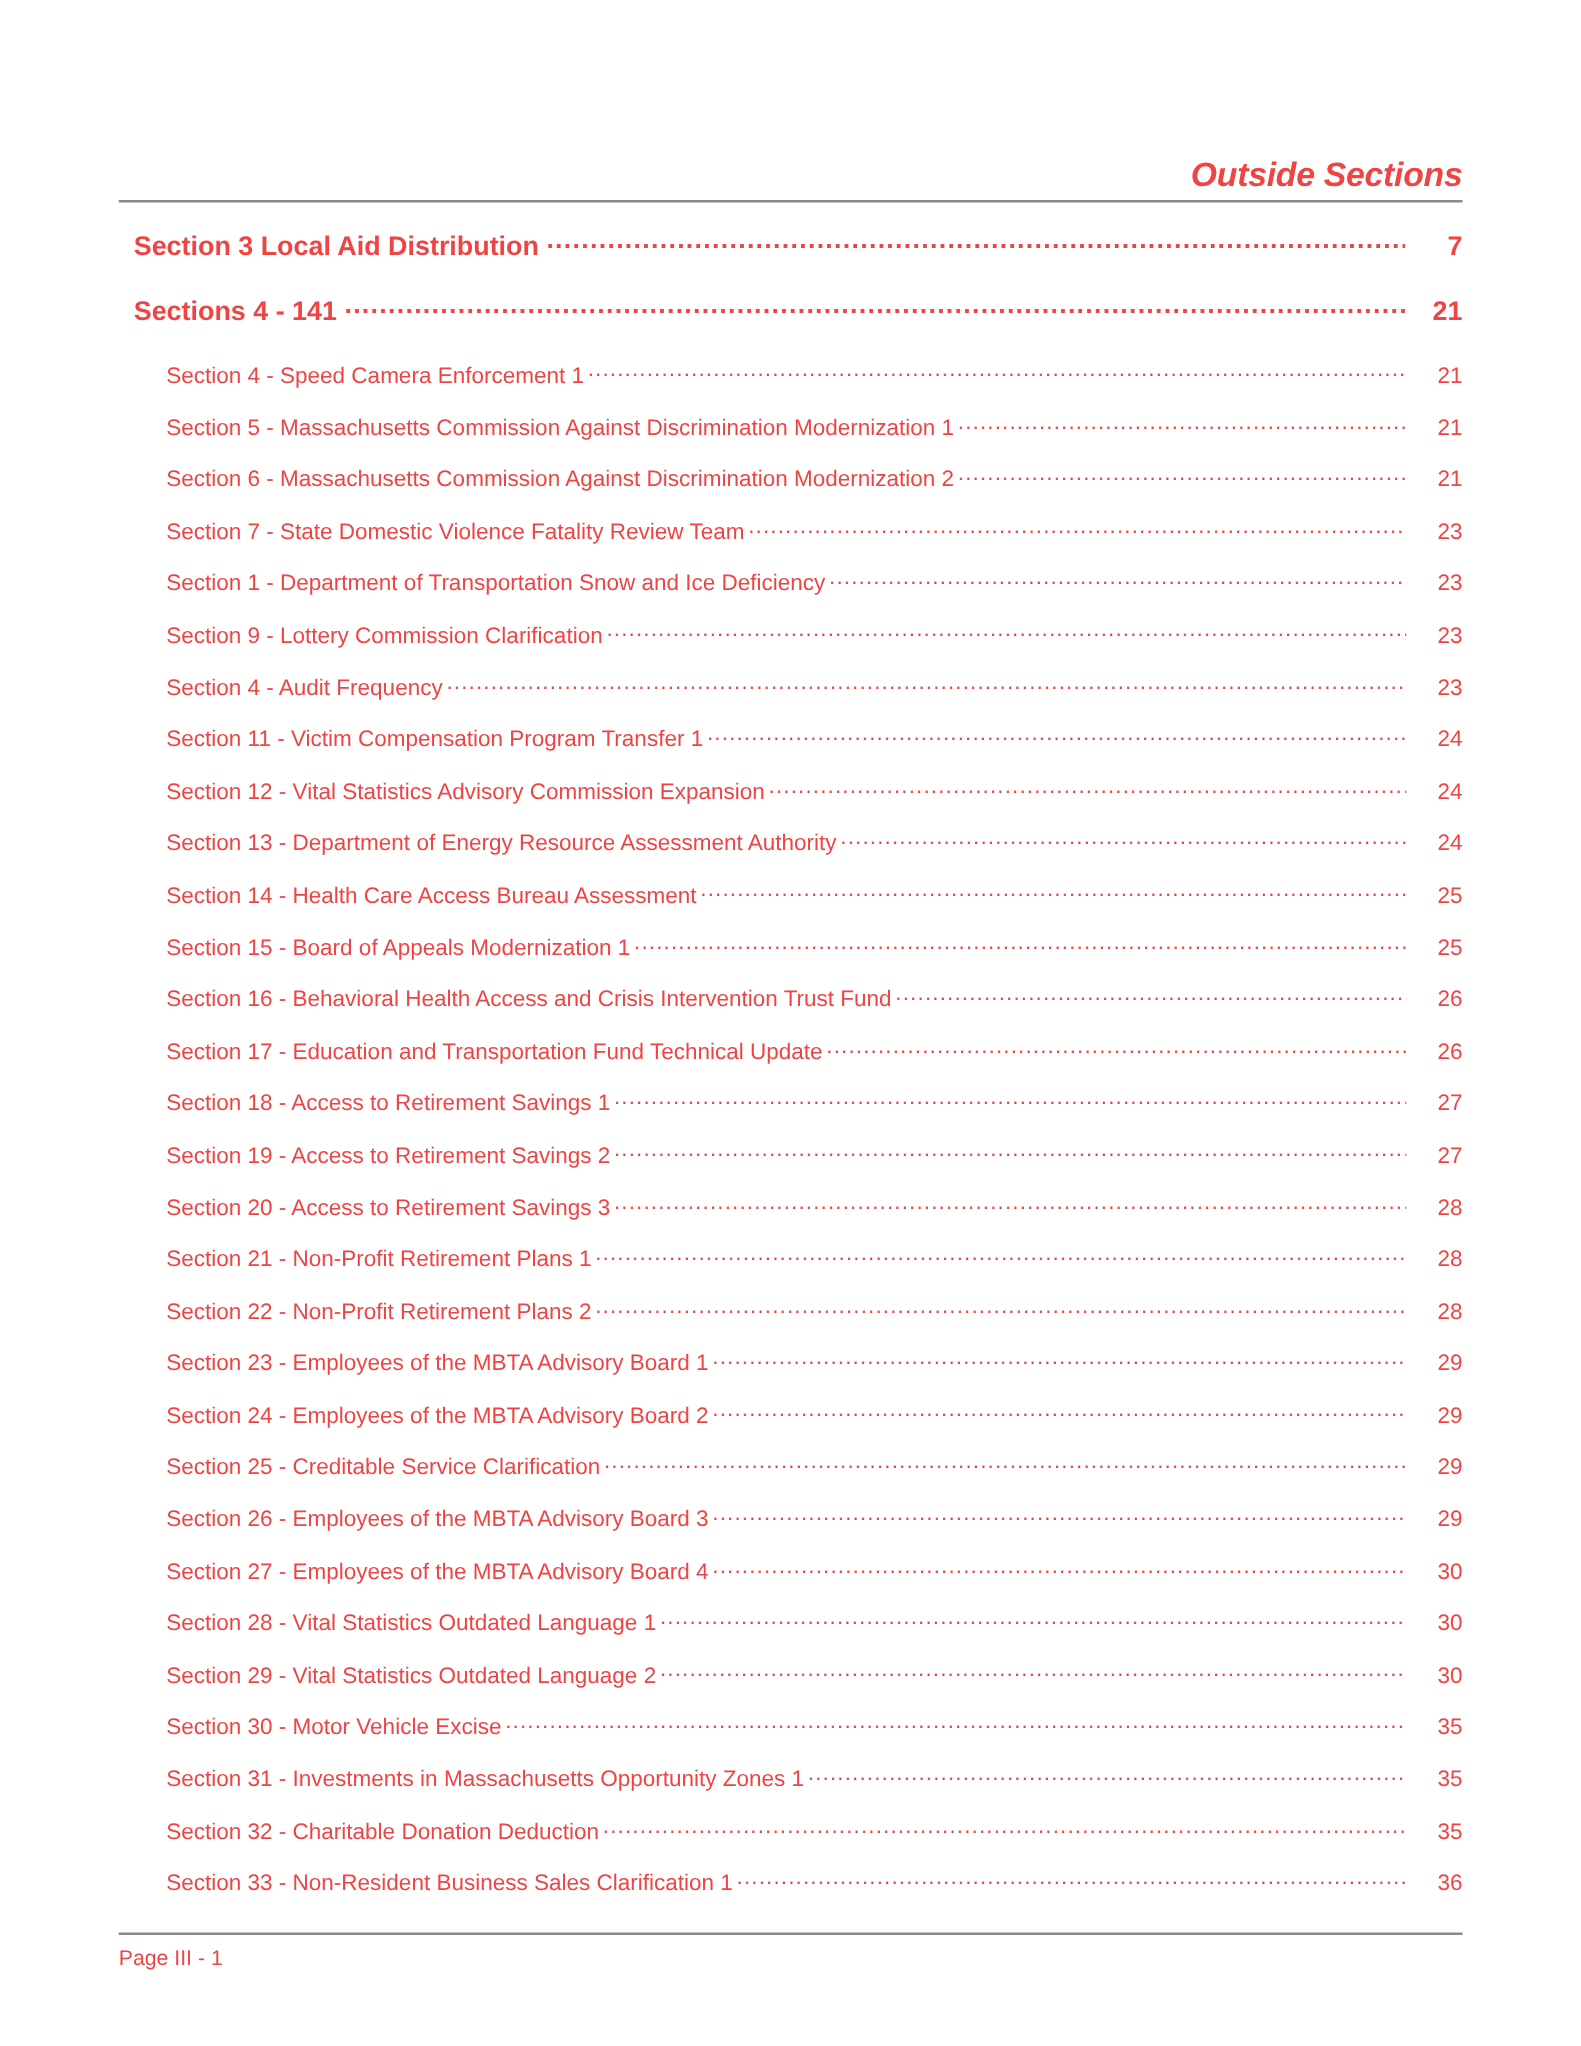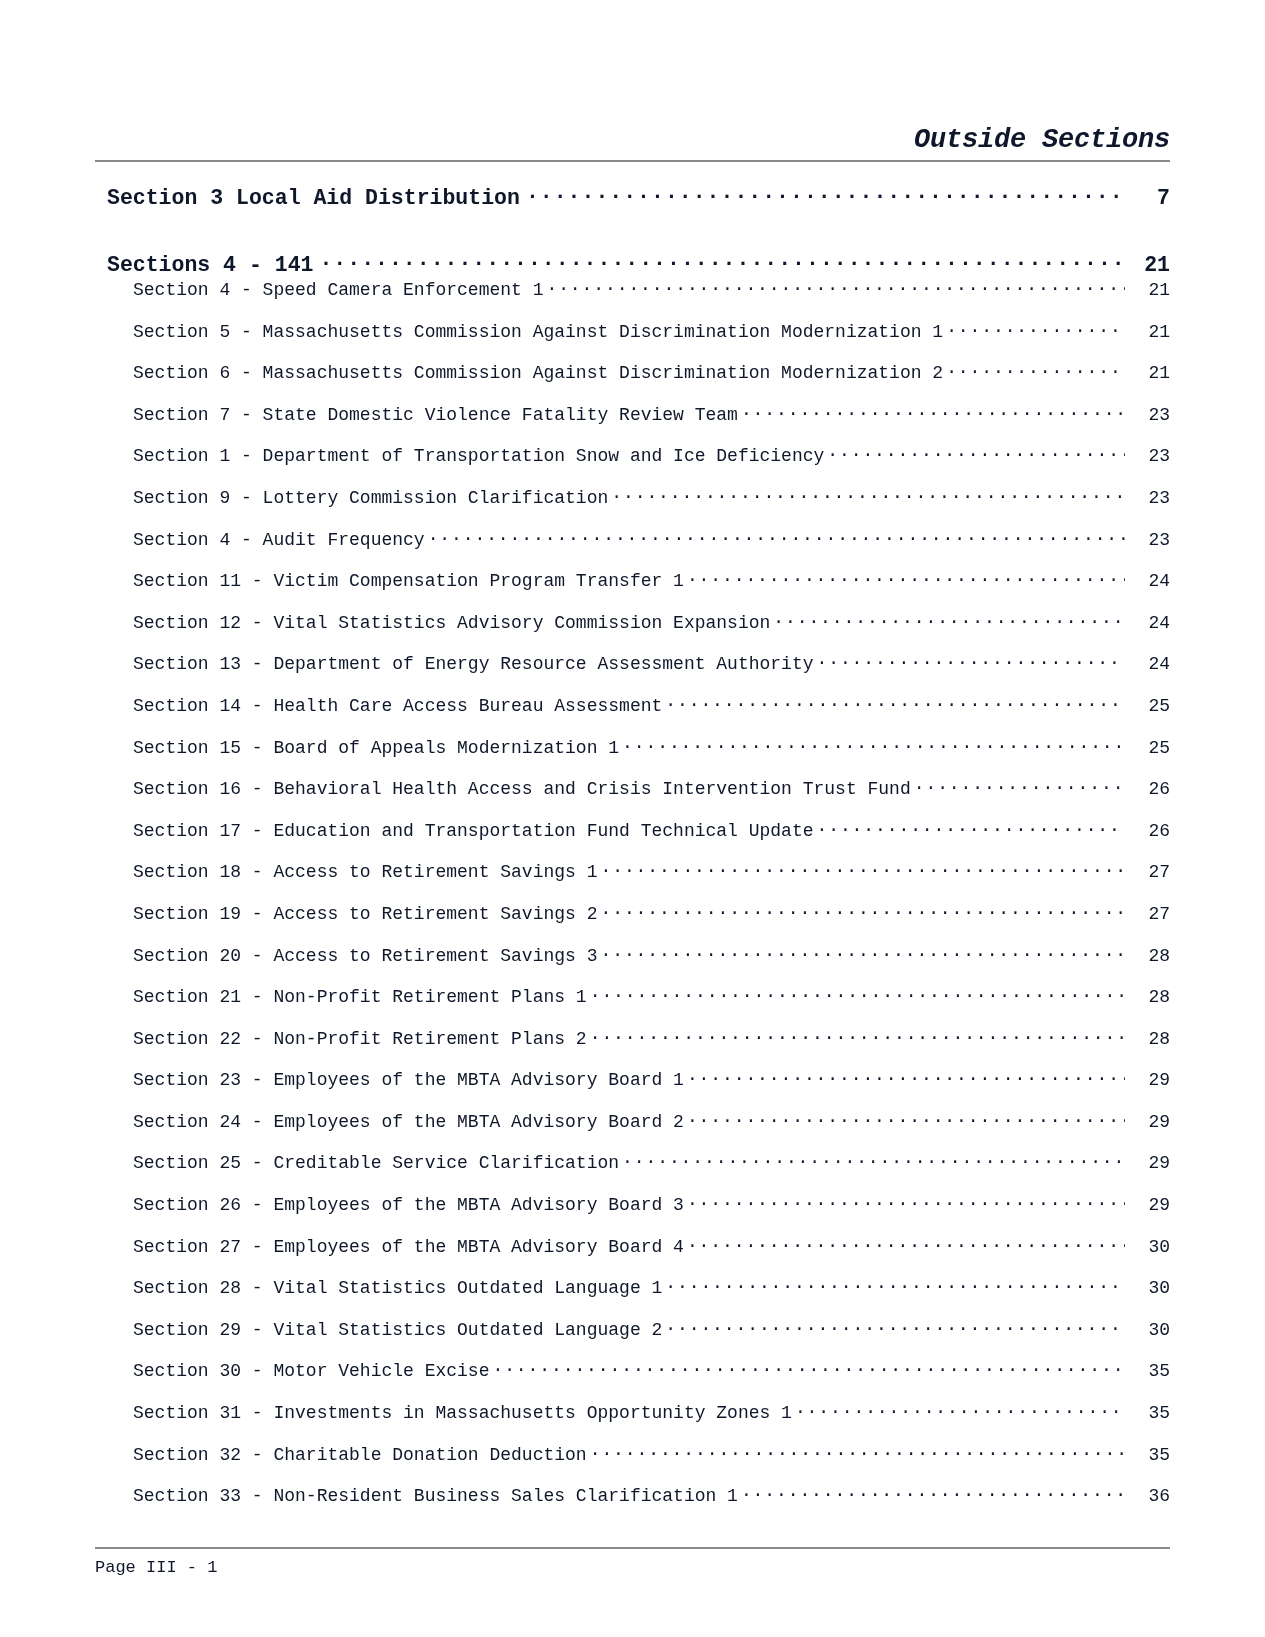--- a/index.html
+++ b/index.html
@@ -5,22 +5,22 @@
   html, body {
     margin: 0;
     padding: 0;
     background: #ffffff;
   }
   .page {
     position: relative;
     width: 1265px;
     height: 1637px;
     background: #ffffff;
-    font-family: Liberation Mono, monospace;
-    color: #0f172a;
+    font-family: Liberation Sans, sans-serif;
+    color: #ef4444;
     box-sizing: border-box;
     overflow: hidden;
   }
 
   
   .header {
     position: absolute;
     left: 95px;
     right: 95px;
     top: 126px;
@@ -86,38 +86,39 @@
     flex: 0 0 auto;
     text-align: right;
     min-width: 34px;
     padding-left: 8px;
   }
 
   
   .level1 {
     font-size: 21.5px;
     font-weight: bold;
+    margin-bottom: 26px;
     padding-left: 12px;
   }
   .level1 .leader::after { letter-spacing: 1.0px; font-weight: bold; }
   .level1 .title { padding-right: 6px; }
   .level1 .pagenum { min-width: 38px; }
 
   
   .level2 {
     font-size: 18px;
     font-weight: normal;
     margin-bottom: 18.6px;
     padding-left: 38px;
   }
   .level2 .leader::after { letter-spacing: 0.9px; }
   .level2 .title { padding-right: 3px; }
   .level2 .pagenum { min-width: 36px; padding-left: 9px; }
 
-  .spacer-after-first { margin-bottom: 40px; }
+  .spacer-after-first { margin-bottom: 25px; }
 
   
   .footer {
     position: absolute;
     left: 95px;
     right: 95px;
     bottom: 60px;
   }
   .footer-rule {
     border-top: 2px solid #8a8a8a;

